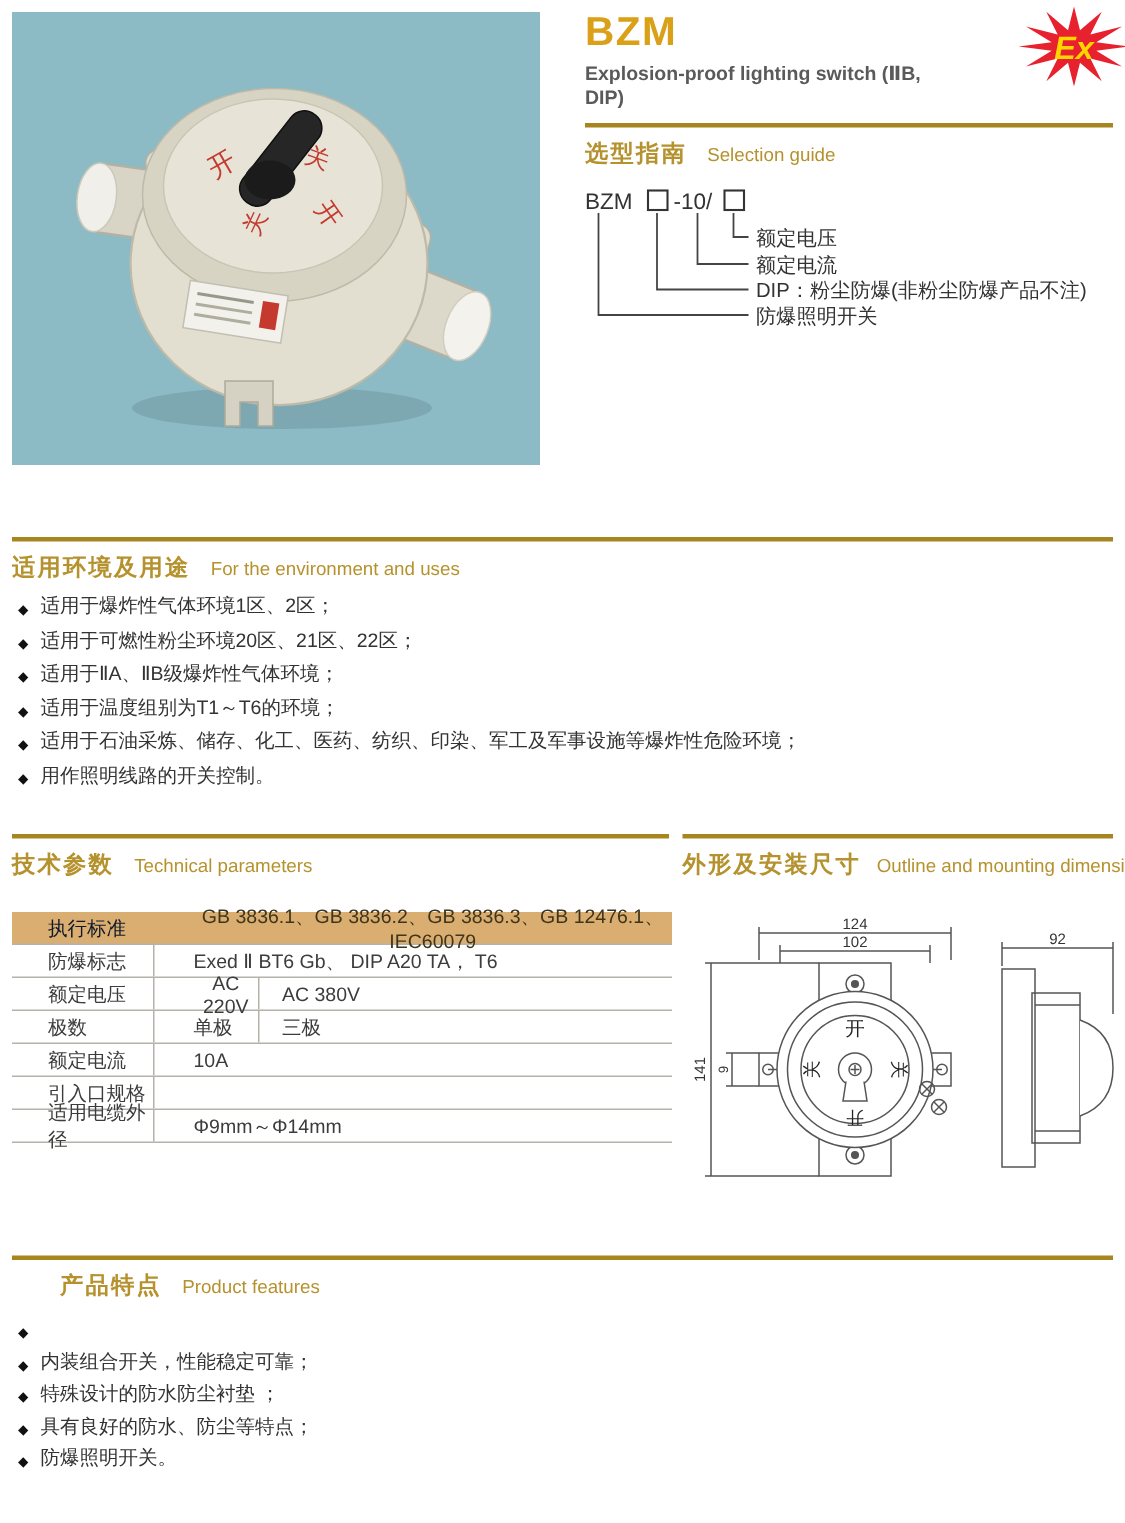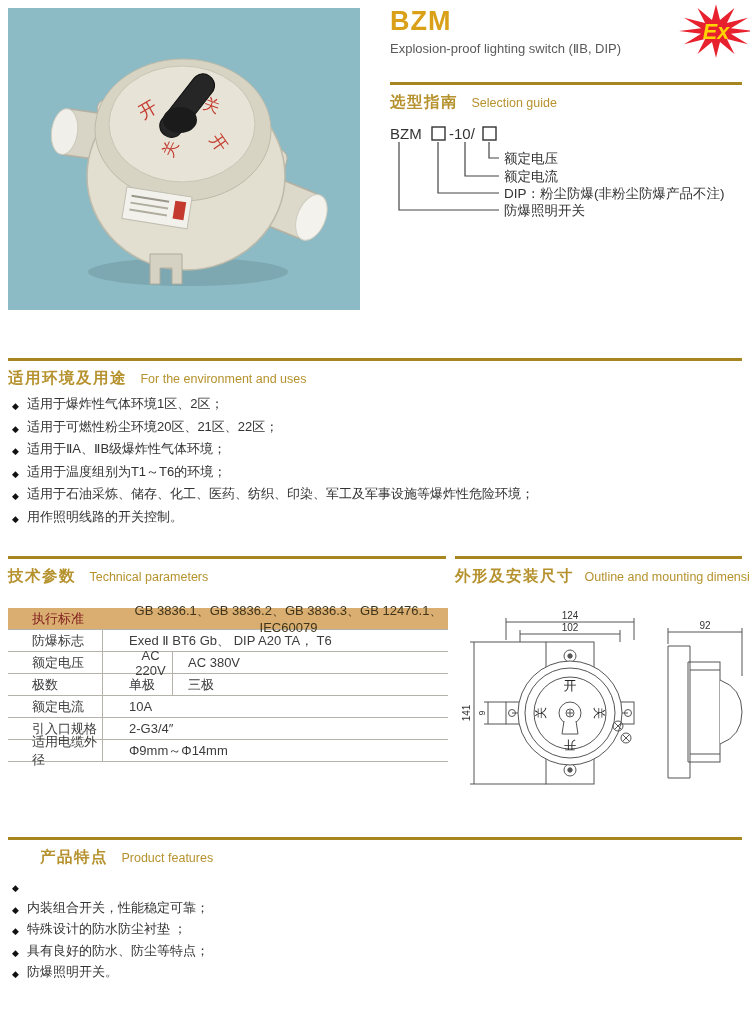--- a/index.html
+++ b/index.html
@@ -6,21 +6,21 @@
   body{font-family:"Liberation Sans","DejaVu Sans",sans-serif;color:#3c3c3c;}
   .page{position:relative;width:750px;height:1015px;background:#fff;overflow:hidden;}
 
   
   .photo{position:absolute;left:8px;top:8px;width:352px;height:302px;}
 
   
   .title-block{position:absolute;left:390px;top:6px;width:250px;}
   .product-code{font-size:27px;font-weight:bold;color:#D9A018;letter-spacing:1px;line-height:30px;}
   .title-zh{font-size:17px;color:#333;font-weight:600;margin-top:5px;letter-spacing:0.5px;}
-  .title-en{font-size:13px;color:#5a5a5a;margin-top:5px;}
+  .title-en{font-size:13px;color:#5a5a5a;margin-top:5px;font-weight:bold;}
 
   .ex-logo{position:absolute;left:677px;top:2px;width:78px;height:58px;}
 
   
   .gold-line{position:absolute;height:3px;background:#A8861F;}
   .line-top-right{left:390px;top:82px;width:352px;}
   .line-env{left:8px;top:358px;width:734px;}
   .line-tech{left:8px;top:556px;width:438px;}
   .line-outline{left:455px;top:556px;width:287px;}
   .line-feat{left:8px;top:837px;width:734px;}
@@ -43,21 +43,21 @@
   .bullet{font-size:9px;margin:2px 8px 0 2px;color:#111;flex:0 0 auto;}
 
   
   .tp-table{position:absolute;left:8px;top:608px;width:440px;font-size:13px;}
   .tp-row{display:flex;height:21px;align-items:center;border-bottom:1px solid #b5b2ab;}
   .tp-label{width:95px;flex:0 0 auto;padding-left:24px;box-sizing:border-box;align-self:stretch;display:flex;align-items:center;border-right:1px solid #b5b2ab;}
   .tp-val{flex:1 1 auto;padding-left:26px;align-self:stretch;display:flex;align-items:center;text-align:center;}
   .tp-val.half{flex:0 0 70px;box-sizing:border-box;border-right:1px solid #b5b2ab;}
   .tp-val.second{padding-left:15px;}
   .tp-head{background:#D9AE70;}
-  .tp-head .tp-label{border-right-color:transparent;color:#7f1d1d;}
+  .tp-head .tp-label{border-right-color:transparent;color:#0f172a;}
   .tp-head .tp-val{color:#40351a;}
 
   
   .drawing{position:absolute;left:460px;top:610px;width:286px;height:198px;}
   .drawing text{font-family:"Liberation Sans","DejaVu Sans",sans-serif;}
 </style>
 </head>
 <body>
 
 <div class="page">
@@ -209,21 +209,20 @@
       <div class="tp-label">极数</div>
       <div class="tp-val half">单极</div>
       <div class="tp-val second">三极</div>
     </div>
     <div class="tp-row">
       <div class="tp-label">额定电流</div>
       <div class="tp-val">10A</div>
     </div>
     <div class="tp-row">
       <div class="tp-label">引入口规格</div>
-      <div class="tp-val">2-G3/4″</div>
     </div>
     <div class="tp-row">
       <div class="tp-label">适用电缆外径</div>
       <div class="tp-val">Φ9mm～Φ14mm</div>
     </div>
   </div>
 
   <div class="sec-head" style="left:455px;top:566px;">
     <span class="zh">外形及安装尺寸</span>
     <span class="en" style="margin-left:6px;">Outline and mounting dimensions</span>

